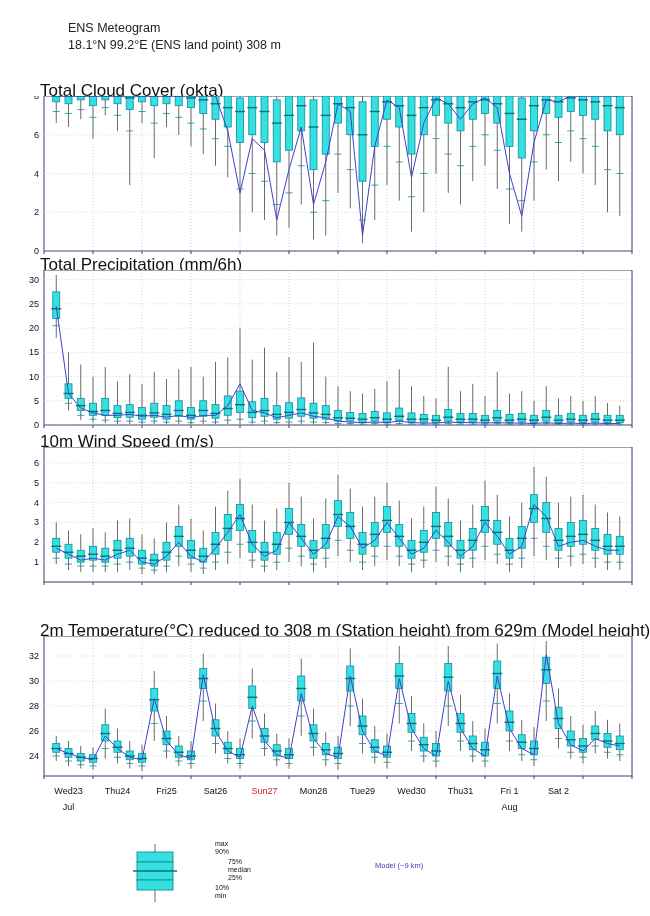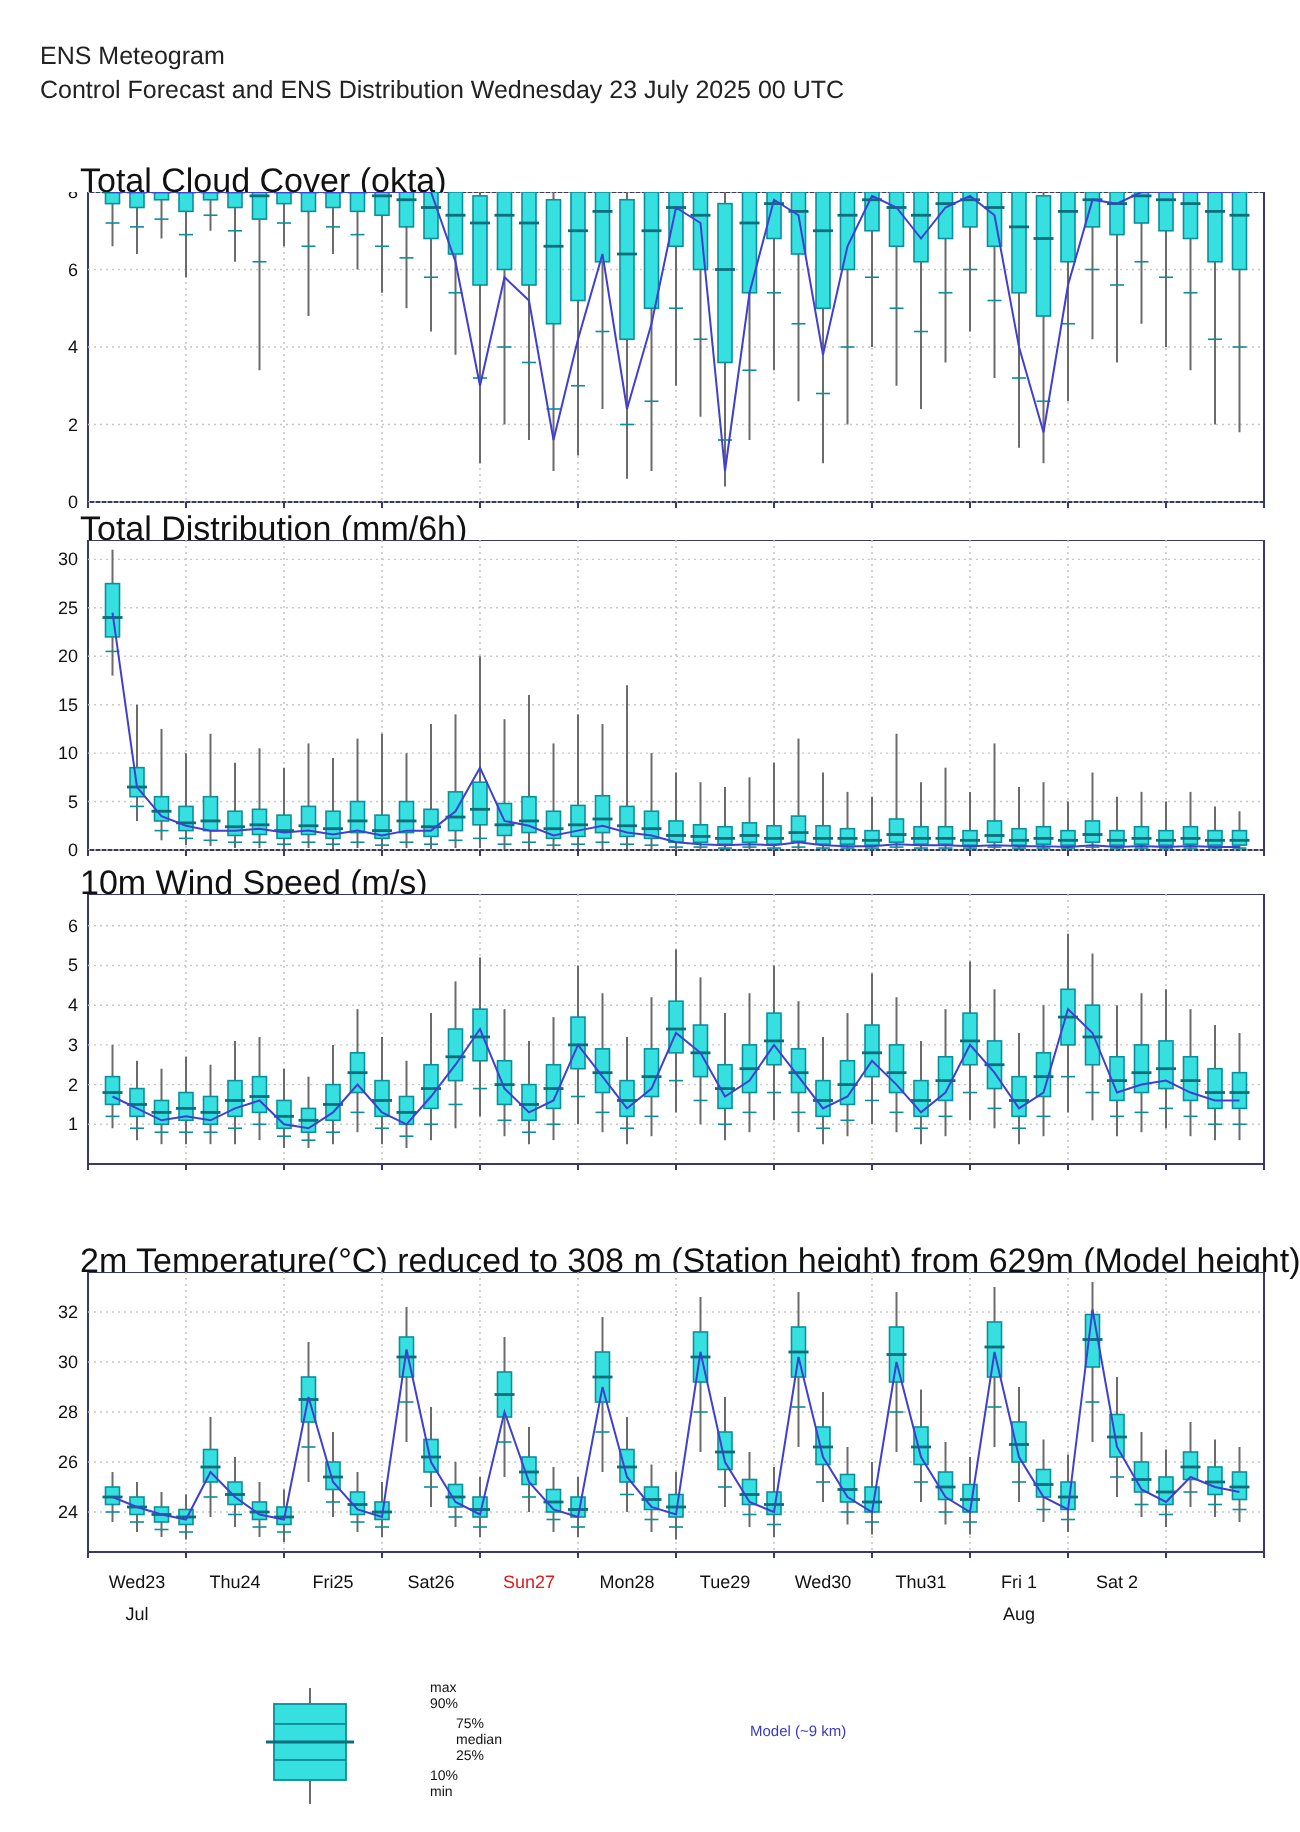--- a/index.html
+++ b/index.html
@@ -5,37 +5,37 @@
   html,body{margin:0;padding:0;}
   body{
     width:650px;height:916px;
     background:#ffffff;
     font-family:"Liberation Sans", sans-serif;
     color:#111;
     position:relative;
     overflow:hidden;
   }
   .title-block{position:absolute;left:20px;top:20px;font-size:12.5px;line-height:17px;color:#222;}
-  .title-block div{white-space:nowrap;}
+  .title-block div{white-space:nowrap;margin-left:48px;}
   .panel-title{position:absolute;font-size:17px;color:#111;white-space:nowrap;}
   svg{display:block;}
   .axlabel{font-size:9px;fill:#111;font-family:"Liberation Sans", sans-serif;}
   .xlabel{font-size:9px;fill:#111;font-family:"Liberation Sans", sans-serif;}
   .xlabel.weekend{fill:#e01b1b;}
   .annot{font-size:8px;fill:#d01010;font-family:"Liberation Sans", sans-serif;}
   .legend-txt{font-size:7px;fill:#111;font-family:"Liberation Sans", sans-serif;}
   .model-txt{font-size:7.5px;fill:#3b3bbe;font-family:"Liberation Sans", sans-serif;}
   .monthtxt{font-size:9px;fill:#111;font-family:"Liberation Sans", sans-serif;}
 </style>
 </head>
 <body>
 
 <div class="title-block">
   <div>ENS Meteogram</div>
-  <div>Control Forecast and ENS Distribution Wednesday 23 July 2025 00 UTC</div>
+  <div>18.1°N 99.2°E (ENS land point) 308 m</div>
 </div>
 
 <div id="panels">
     <div class="panel-title" style="left: 40px; top: 81px;">Total Cloud Cover (okta)</div>
     <svg width="650" height="195" style="position:absolute;left:0;top:96px;">
       <rect x="44" y="0" width="588" height="155" fill="#fff" stroke="#3a3a6a" stroke-width="1"></rect>
       <line x1="44" y1="155" x2="632" y2="155" stroke="#c8c8c8" stroke-width="0.7" stroke-dasharray="1 2"></line>
       <text x="39" y="158" text-anchor="end" class="axlabel">0</text>
       <line x1="44" y1="116.25" x2="632" y2="116.25" stroke="#c8c8c8" stroke-width="0.7" stroke-dasharray="1 2"></line>
       <text x="39" y="119.25" text-anchor="end" class="axlabel">2</text>
@@ -301,21 +301,21 @@
       <line x1="240" y1="155" x2="240" y2="158" stroke="#3a3a6a" stroke-width="1"></line>
       <line x1="289" y1="155" x2="289" y2="158" stroke="#3a3a6a" stroke-width="1"></line>
       <line x1="338" y1="155" x2="338" y2="158" stroke="#3a3a6a" stroke-width="1"></line>
       <line x1="387" y1="155" x2="387" y2="158" stroke="#3a3a6a" stroke-width="1"></line>
       <line x1="436" y1="155" x2="436" y2="158" stroke="#3a3a6a" stroke-width="1"></line>
       <line x1="485" y1="155" x2="485" y2="158" stroke="#3a3a6a" stroke-width="1"></line>
       <line x1="534" y1="155" x2="534" y2="158" stroke="#3a3a6a" stroke-width="1"></line>
       <line x1="583" y1="155" x2="583" y2="158" stroke="#3a3a6a" stroke-width="1"></line>
       <line x1="632" y1="155" x2="632" y2="158" stroke="#3a3a6a" stroke-width="1"></line>
     </svg>
-    <div class="panel-title" style="left: 40px; top: 255px;">Total Distribution (mm/6h)</div>
+    <div class="panel-title" style="left: 40px; top: 255px;">Total Precipitation (mm/6h)</div>
     <svg width="650" height="195" style="position:absolute;left:0;top:270px;">
       <rect x="44" y="0" width="588" height="155" fill="#fff" stroke="#3a3a6a" stroke-width="1"></rect>
       <line x1="44" y1="155" x2="632" y2="155" stroke="#c8c8c8" stroke-width="0.7" stroke-dasharray="1 2"></line>
       <text x="39" y="158" text-anchor="end" class="axlabel">0</text>
       <line x1="44" y1="130.78125" x2="632" y2="130.78125" stroke="#c8c8c8" stroke-width="0.7" stroke-dasharray="1 2"></line>
       <text x="39" y="133.78125" text-anchor="end" class="axlabel">5</text>
       <line x1="44" y1="106.5625" x2="632" y2="106.5625" stroke="#c8c8c8" stroke-width="0.7" stroke-dasharray="1 2"></line>
       <text x="39" y="109.5625" text-anchor="end" class="axlabel">10</text>
       <line x1="44" y1="82.34375" x2="632" y2="82.34375" stroke="#c8c8c8" stroke-width="0.7" stroke-dasharray="1 2"></line>
       <text x="39" y="85.34375" text-anchor="end" class="axlabel">15</text>

